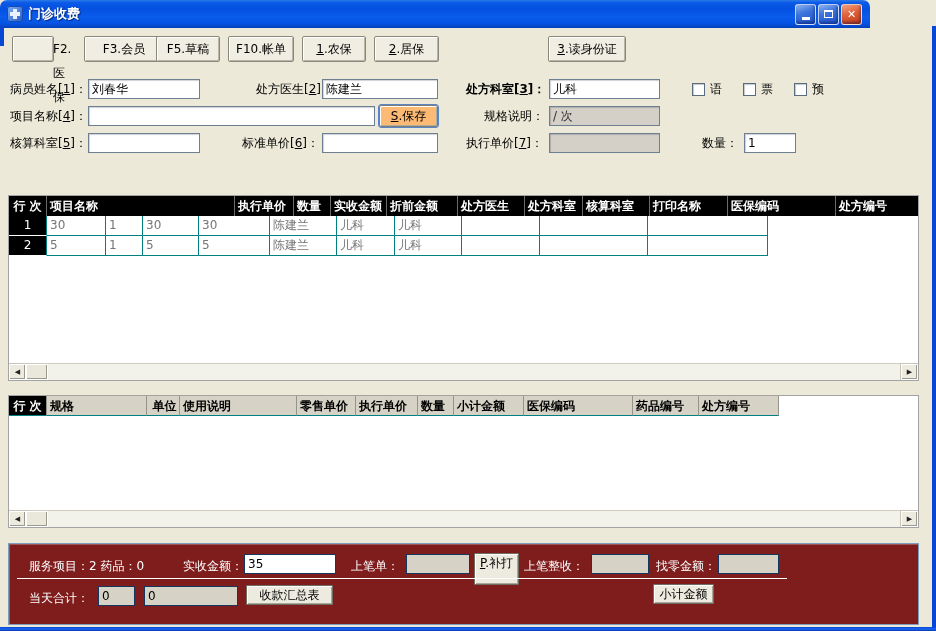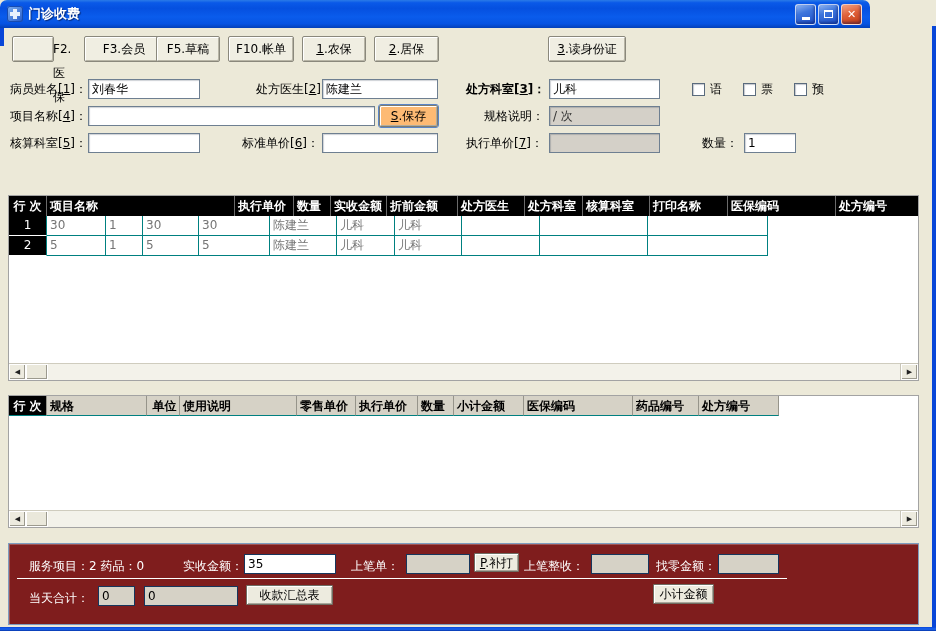--- a/index.html
+++ b/index.html
@@ -217,21 +217,21 @@
       <div class="sbtn">▶</div>
     </div>
   </div>
 
   <div class="panel">
     <div class="pl" style="left:20px;top:12px;">服务项目：2 药品：0</div>
     <div class="pl" style="left:174px;top:12px;">实收金额：</div>
     <input class="pin white" style="left: 235px; top: 10px; width: 92px;" readonly="" value="35">
     <div class="pl" style="left:342px;top:12px;">上笔单：</div>
     <input class="pin" style="left: 397px; top: 10px; width: 64px;" readonly="">
-    <div class="pbtn" style="left:465px;top:9px;width:45px;height:19px;line-height:19px;"><u>P</u>.补打</div>
+    <div class="pbtn" style="left:465px;top:9px;width:45px;height:32px;line-height:19px;"><u>P</u>.补打</div>
     <div class="pl" style="left:515px;top:12px;">上笔整收：</div>
     <input class="pin" style="left: 582px; top: 10px; width: 58px;" readonly="">
     <div class="pl" style="left:647px;top:12px;">找零金额：</div>
     <input class="pin" style="left: 709px; top: 10px; width: 61px;" readonly="">
     <div class="psep" style="left:8px;top:34px;width:770px;"></div>
     <div class="pl" style="left:20px;top:44px;">当天合计：</div>
     <input class="pin" style="left: 89px; top: 42px; width: 37px;" readonly="" value="0">
     <input class="pin" style="left: 135px; top: 42px; width: 94px;" readonly="" value="0">
     <div class="pbtn" style="left:237px;top:41px;width:87px;height:20px;line-height:18px;">收款汇总表</div>
     <div class="pbtn" style="left:644px;top:40px;width:61px;height:20px;line-height:18px;">小计金额</div>

